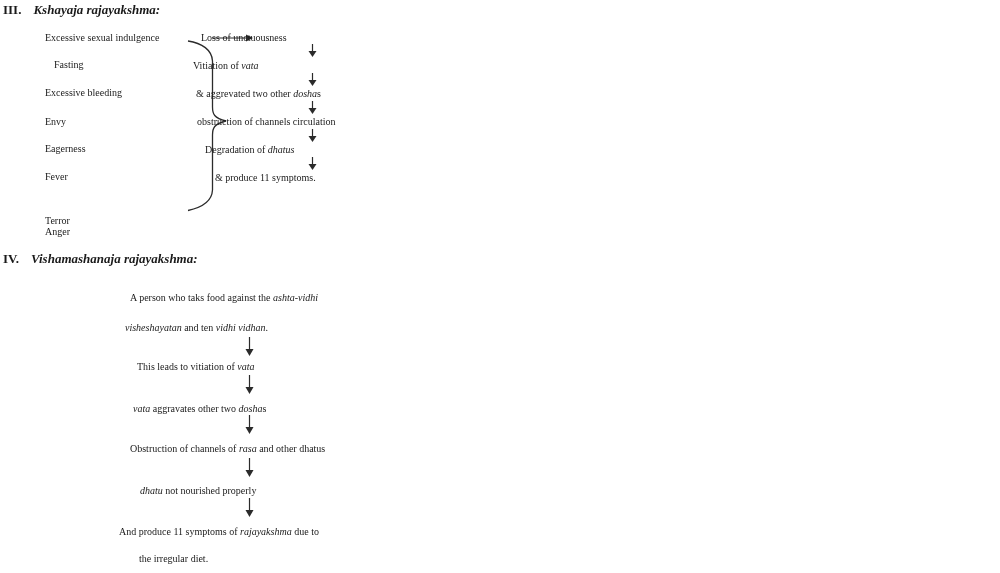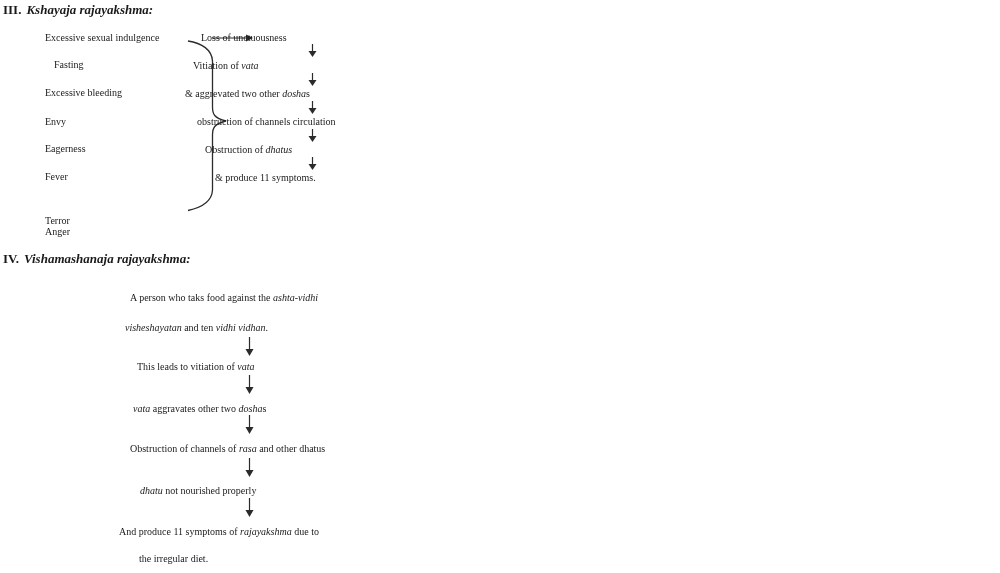--- a/index.html
+++ b/index.html
@@ -24,21 +24,21 @@
   }
   .center{}
   .it{font-style:italic;margin-top:44px;}
   .heading{
     position:absolute;
     font-size:13px;
     font-weight:bold;
     color:var(--text);
     white-space:nowrap;
   }
-  .heading .htitle{font-style:italic;margin-left:5px;}
+  .heading .htitle{font-style:italic;margin-left:12px;}
   svg.glyph{position:absolute;overflow:visible;}
   svg.glyph line, svg.glyph path{stroke:var(--stroke);fill:none;}
   svg.glyph polygon{fill:var(--stroke);stroke:none;}
 </style>
 </head>
 <body>
 
 <div class="page">
 
   <div class="heading" style="left:3px;top:2px">
@@ -58,23 +58,23 @@
     <path d="M2,4 C16,6 26,13 26.5,24 L26.5,70 C26.5,77 28,81 40,84 C28,87 26.5,91 26.5,98 L26.5,153 C26,163 18,170 2,173.5" stroke-width="1.3"></path>
   </svg>
 
   <svg class="glyph" style="left:212px;top:33px" width="42" height="10" viewBox="0 0 42 10">
     <line x1="0" y1="5" x2="35" y2="5" stroke-width="1.2"></line>
     <polygon points="34,1.5 34,8.5 41,5"></polygon>
   </svg>
 
   <div class="line center" style="left:201px;top:31px;width:220px"><span>Loss of unctuousness</span></div>
   <div class="line center" style="left:193px;top:59px;width:220px"><span>Vitiation of </span><span class="it">vata</span></div>
-  <div class="line center" style="left:185px;top:87px;width:230px"><span>&amp; aggrevated two other </span><span class="it">dosha</span><span>s</span></div>
+  <div class="line center" style="left:196px;top:87px;width:230px"><span>&amp; aggrevated two other </span><span class="it">dosha</span><span>s</span></div>
   <div class="line center" style="left:197px;top:115px;width:230px"><span>obstruction of channels circulation</span></div>
-  <div class="line center" style="left:205px;top:143px;width:220px"><span>Obstruction of </span><span class="it">dhatus</span></div>
+  <div class="line center" style="left:205px;top:143px;width:220px"><span>Degradation of </span><span class="it">dhatus</span></div>
   <div class="line center" style="left:215px;top:171px;width:220px"><span>&amp; produce 11 symptoms.</span></div>
 
   <svg class="glyph" style="left:308px;top:44px" width="9" height="13" viewBox="0 0 9 13">
       <line x1="4.5" y1="0" x2="4.5" y2="8" stroke-width="1.2"></line>
       <polygon points="0.5,7 8.5,7 4.5,13"></polygon>
     </svg>
   <svg class="glyph" style="left:308px;top:73px" width="9" height="13" viewBox="0 0 9 13">
       <line x1="4.5" y1="0" x2="4.5" y2="8" stroke-width="1.2"></line>
       <polygon points="0.5,7 8.5,7 4.5,13"></polygon>
     </svg>

